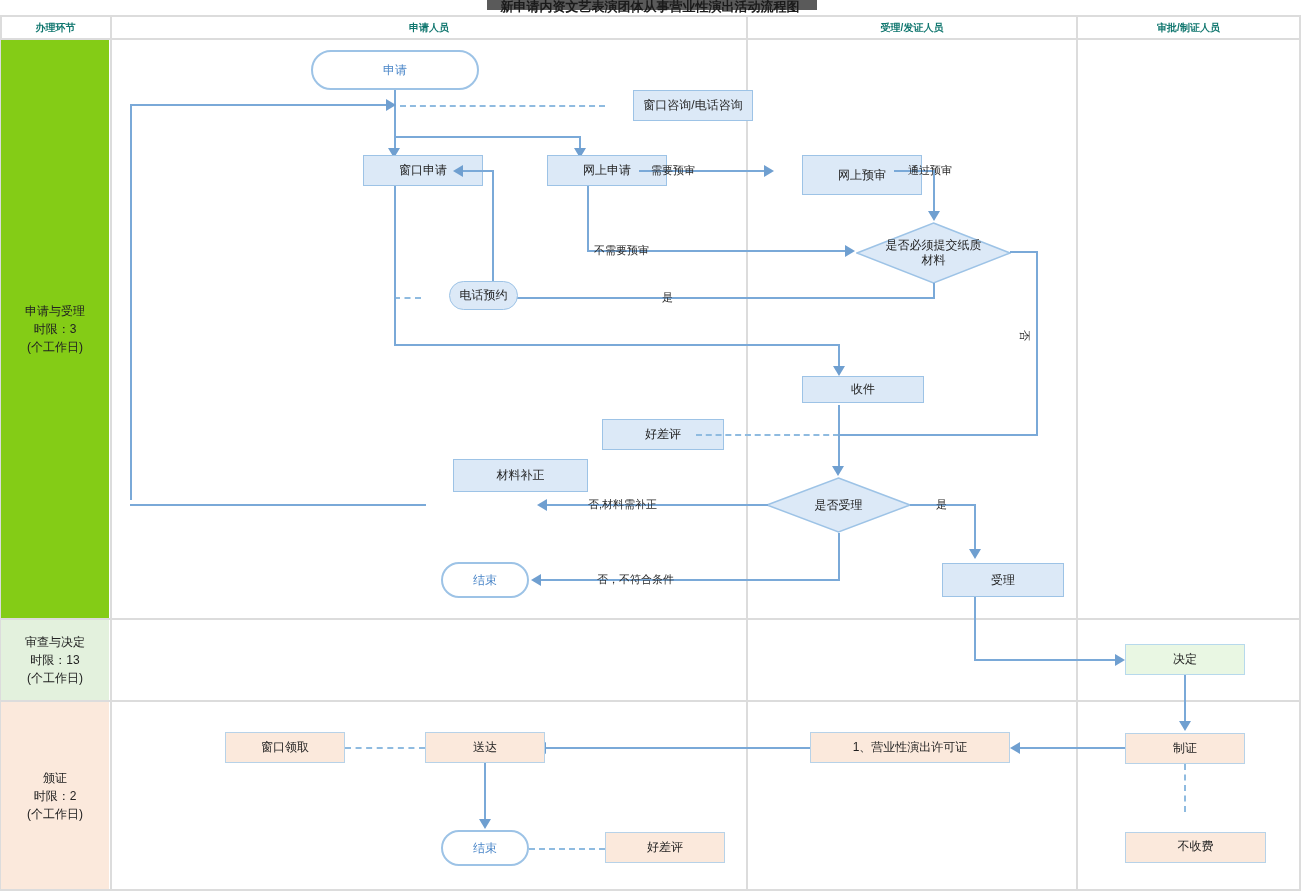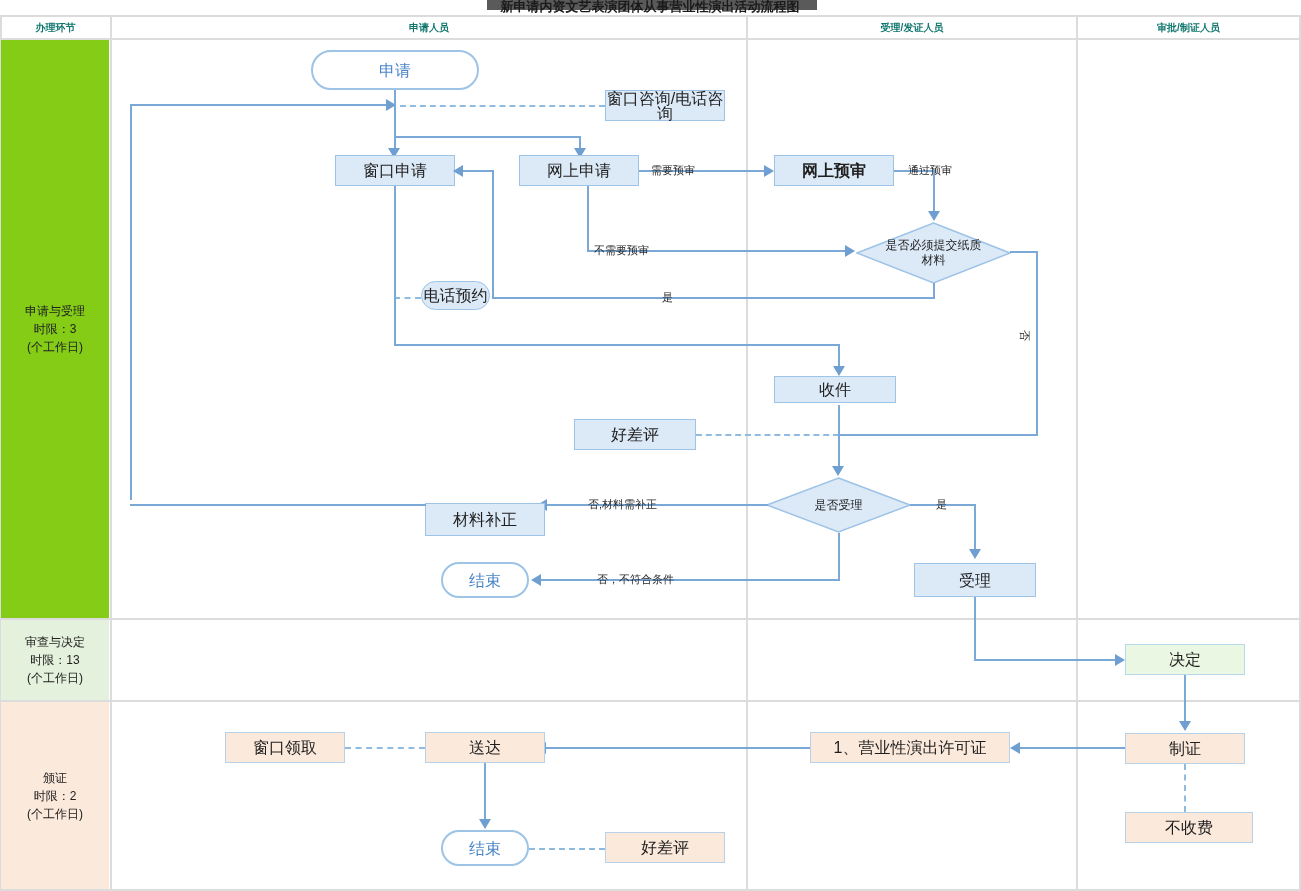--- a/index.html
+++ b/index.html
@@ -18,22 +18,22 @@
 
   .col-head{position:absolute;top:17px;height:21px;line-height:21px;text-align:center;
     font-size:10px;font-weight:bold;color:#0f766e;}
 
   .stage-cell{position:absolute;left:1px;width:108px;text-align:center;font-size:12px;color:#222;
     display:flex;flex-direction:column;align-items:center;justify-content:center;line-height:18px;}
   .stage-cell span{display:block;}
 
   
   .node{position:absolute;box-sizing:border-box;display:flex;align-items:center;justify-content:center;
-    text-align:center;font-size:16px;line-height:15px;color:#1f1f1f;}
-  .n-blue{background:#dce9f7;border:1px solid #9dc3e6;}
+    text-align:center;font-size:12px;line-height:15px;color:#1f1f1f;}
+  .n-blue{background:#dce9f7;border:1px solid #9dc3e6;margin-left:28px;}
   .n-green{background:#e9f7e3;border:1px solid #b7d9ec;}
   .n-peach{background:#fbe9dc;border:1px solid #b7d2e8;}
   .n-term{background:#ffffff;border:2px solid #9dc3e6;border-radius:22px;color:#4a86c8;}
 
   
   .diamond{position:absolute;display:flex;align-items:center;justify-content:center;}
   .diamond .dshape{position:absolute;left:0;top:0;width:100%;height:100%;}
   .diamond .dtxt{position:relative;font-size:12px;line-height:15px;color:#1f1f1f;text-align:center;z-index:2;}
 
   
@@ -107,21 +107,21 @@
   <div class="arrow ar-down" style="left:574px;top:148px;"></div>
   <div class="ln lnv" style="left:394px;top:136px;height:14px;"></div>
   <div class="arrow ar-down" style="left:388px;top:148px;"></div>
 
   <div class="node n-blue" style="left:335px;top:155px;width:120px;height:31px;">窗口申请</div>
   <div class="node n-blue" style="left:519px;top:155px;width:120px;height:31px;">网上申请</div>
 
   <div class="ln lnh" style="left:639px;top:170px;width:130px;"></div>
   <div class="arrow ar-right" style="left:764px;top:165px;"></div>
   <div class="elabel" style="left:651px;top:163px;">需要预审</div>
-  <div class="node n-blue" style="left:774px;top:155px;width:120px;height:31px;font-weight:bold;">网上预审</div>
+  <div class="node n-blue" style="left:774px;top:155px;width:120px;height:40px;">网上预审</div>
 
   <div class="ln lnh" style="left:894px;top:170px;width:40px;"></div>
   <div class="elabel" style="left:908px;top:163px;">通过预审</div>
   <div class="ln lnv" style="left:933px;top:170px;height:43px;"></div>
   <div class="arrow ar-down" style="left:928px;top:211px;"></div>
 
   <div class="diamond" style="left:856px;top:222px;width:155px;height:62px;">
     <svg class="dshape" viewBox="0 0 155 62" preserveAspectRatio="none">
       <polygon points="77.5,1 154,31 77.5,61 1,31" fill="#dce9f7" stroke="#9dc3e6" stroke-width="1.5"></polygon>
     </svg>
@@ -164,21 +164,21 @@
   <div class="diamond" style="left:766px;top:477px;width:145px;height:56px;">
     <svg class="dshape" viewBox="0 0 145 56" preserveAspectRatio="none">
       <polygon points="72.5,1 144,28 72.5,55 1,28" fill="#dce9f7" stroke="#9dc3e6" stroke-width="1.5"></polygon>
     </svg>
     <div class="dtxt">是否受理</div>
   </div>
 
   <div class="ln lnh" style="left:546px;top:504px;width:222px;"></div>
   <div class="arrow ar-left" style="left:537px;top:499px;"></div>
   <div class="elabel" style="left:588px;top:497px;">否,材料需补正</div>
-  <div class="node n-blue" style="left:425px;top:503px;width:120px;height:33px;">材料补正</div>
+  <div class="node n-blue" style="left:425px;top:459px;width:135px;height:33px;">材料补正</div>
   <div class="ln lnh" style="left:130px;top:504px;width:296px;"></div>
 
   <div class="ln lnv" style="left:838px;top:533px;height:47px;"></div>
   <div class="ln lnh" style="left:540px;top:579px;width:300px;"></div>
   <div class="arrow ar-left" style="left:531px;top:574px;"></div>
   <div class="elabel" style="left:597px;top:572px;">否，不符合条件</div>
   <div class="node n-term" style="left:441px;top:562px;width:88px;height:36px;">结束</div>
 
   <div class="ln lnh" style="left:910px;top:504px;width:66px;"></div>
   <div class="elabel" style="left:936px;top:497px;">是</div>
@@ -189,21 +189,21 @@
   <div class="ln lnv" style="left:974px;top:597px;height:64px;"></div>
   <div class="ln lnh" style="left:974px;top:659px;width:145px;"></div>
   <div class="arrow ar-right" style="left:1115px;top:654px;"></div>
   <div class="node n-green" style="left:1125px;top:644px;width:120px;height:31px;">决定</div>
 
   <div class="ln lnv" style="left:1184px;top:675px;height:48px;"></div>
   <div class="arrow ar-down" style="left:1179px;top:721px;"></div>
   <div class="node n-peach" style="left:1125px;top:733px;width:120px;height:31px;">制证</div>
 
   <div class="dash-v" style="left:1184px;top:764px;height:48px;"></div>
-  <div class="node n-peach" style="left:1125px;top:812px;width:128px;height:31px;">不收费</div>
+  <div class="node n-peach" style="left:1125px;top:832px;width:141px;height:31px;font-family:Liberation Mono, monospace;">不收费</div>
 
   <div class="ln lnh" style="left:1019px;top:747px;width:106px;"></div>
   <div class="arrow ar-left" style="left:1010px;top:742px;"></div>
   <div class="node n-peach" style="left:810px;top:732px;width:200px;height:31px;">1、营业性演出许可证</div>
 
   <div class="ln lnh" style="left:545px;top:747px;width:265px;"></div>
   <div class="arrow ar-left" style="left:536px;top:742px;"></div>
   <div class="node n-peach" style="left:425px;top:732px;width:120px;height:31px;">送达</div>
 
   <div class="node n-peach" style="left:225px;top:732px;width:120px;height:31px;">窗口领取</div>

